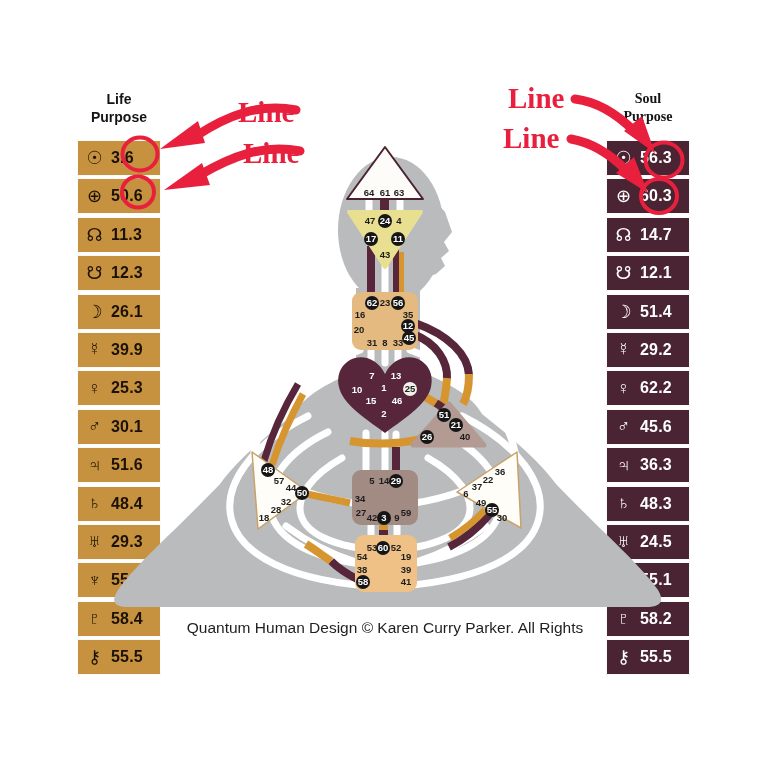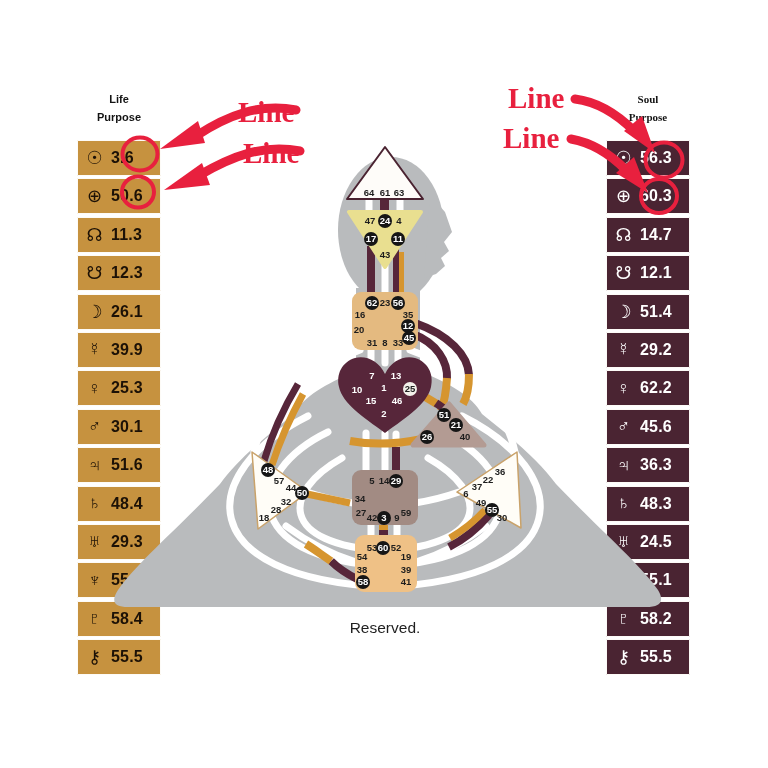--- a/index.html
+++ b/index.html
@@ -5,21 +5,21 @@
   html,body{margin:0;padding:0;}
   body{
     width:768px;height:768px;position:relative;overflow:hidden;
     background:#ffffff;font-family:"Liberation Sans",sans-serif;
   }
   .panel{position:absolute;top:140px;width:84px;z-index:2;}
   .panel.left{left:77px;}
   .panel.right{left:606px;}
   .panel-title{
     position:absolute;top:90px;width:84px;text-align:center;
-    font-weight:bold;font-size:11px;line-height:18px;color:#141414;z-index:2;
+    font-weight:bold;font-size:14px;line-height:18px;color:#141414;z-index:2;
   }
   .panel-title.left{left:77px;}
   .panel-title.right{left:606px;font-family:Liberation Serif, serif;}
   .row{
     height:36px;margin-bottom:2.4px;display:flex;align-items:center;
     padding:0 4px;box-sizing:border-box;border:1px solid #fdfbf7;border-radius:1px;
   }
   .panel.left .row{background:#c6923f;color:#1c1106;}
   .panel.right .row{background:#4a2432;color:#ffffff;}
   .row .sym{width:25px;font-size:18px;text-align:center;flex:0 0 auto;}
@@ -353,14 +353,14 @@
     <path d="M 300,151 C 263,144 232,156 198,176" stroke="#e8203e" stroke-width="9" fill="none" stroke-linecap="round"></path>
     <polygon points="164,190 202,163 210,185" fill="#e8203e"></polygon>
     <path d="M 575,99 C 599,102 618,115 634,131" stroke="#e8203e" stroke-width="9" fill="none" stroke-linecap="round"></path>
     <polygon points="655,153 624,131 642,116" fill="#e8203e"></polygon>
     <path d="M 571,139 C 594,143 611,155 626,170" stroke="#e8203e" stroke-width="9" fill="none" stroke-linecap="round"></path>
     <polygon points="648,193 616,173 634,157" fill="#e8203e"></polygon>
   </g>
 </svg>
 
 <div id="footer">
-  <div>Reserved.</div>
+  <div>Quantum Human Design © Karen Curry Parker. All Rights</div>
 </div>
 
 </body></html>

